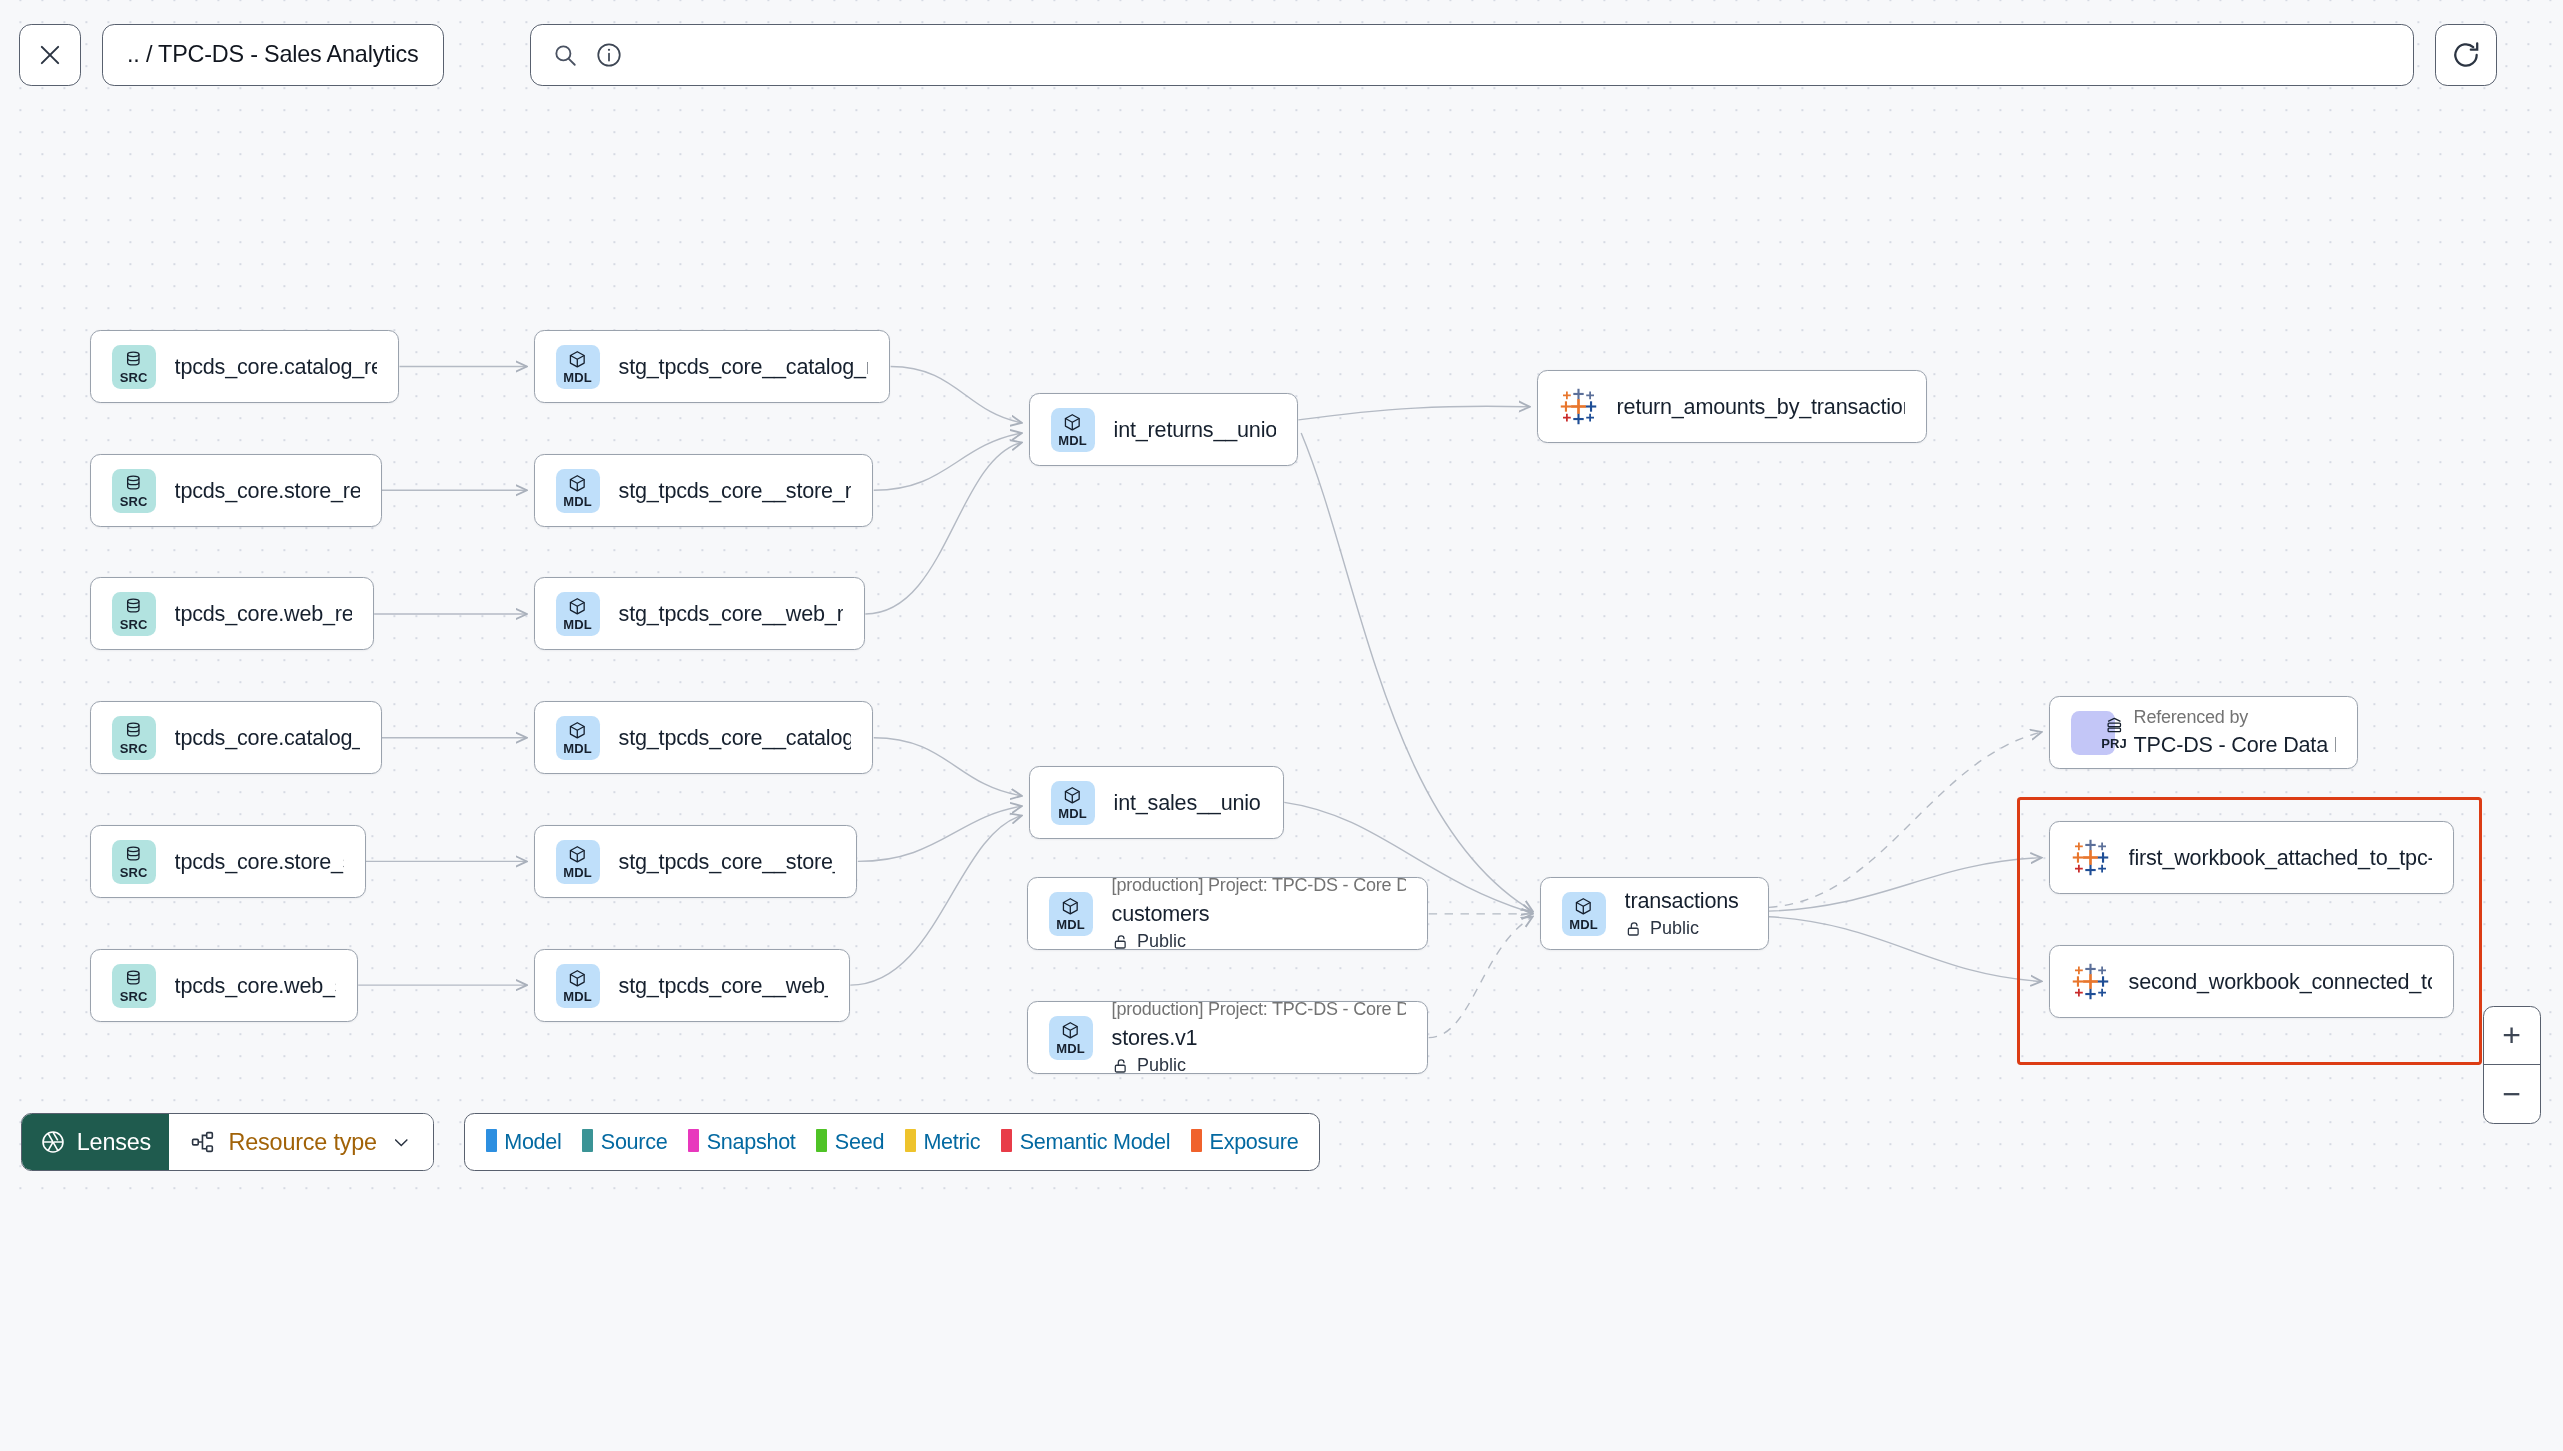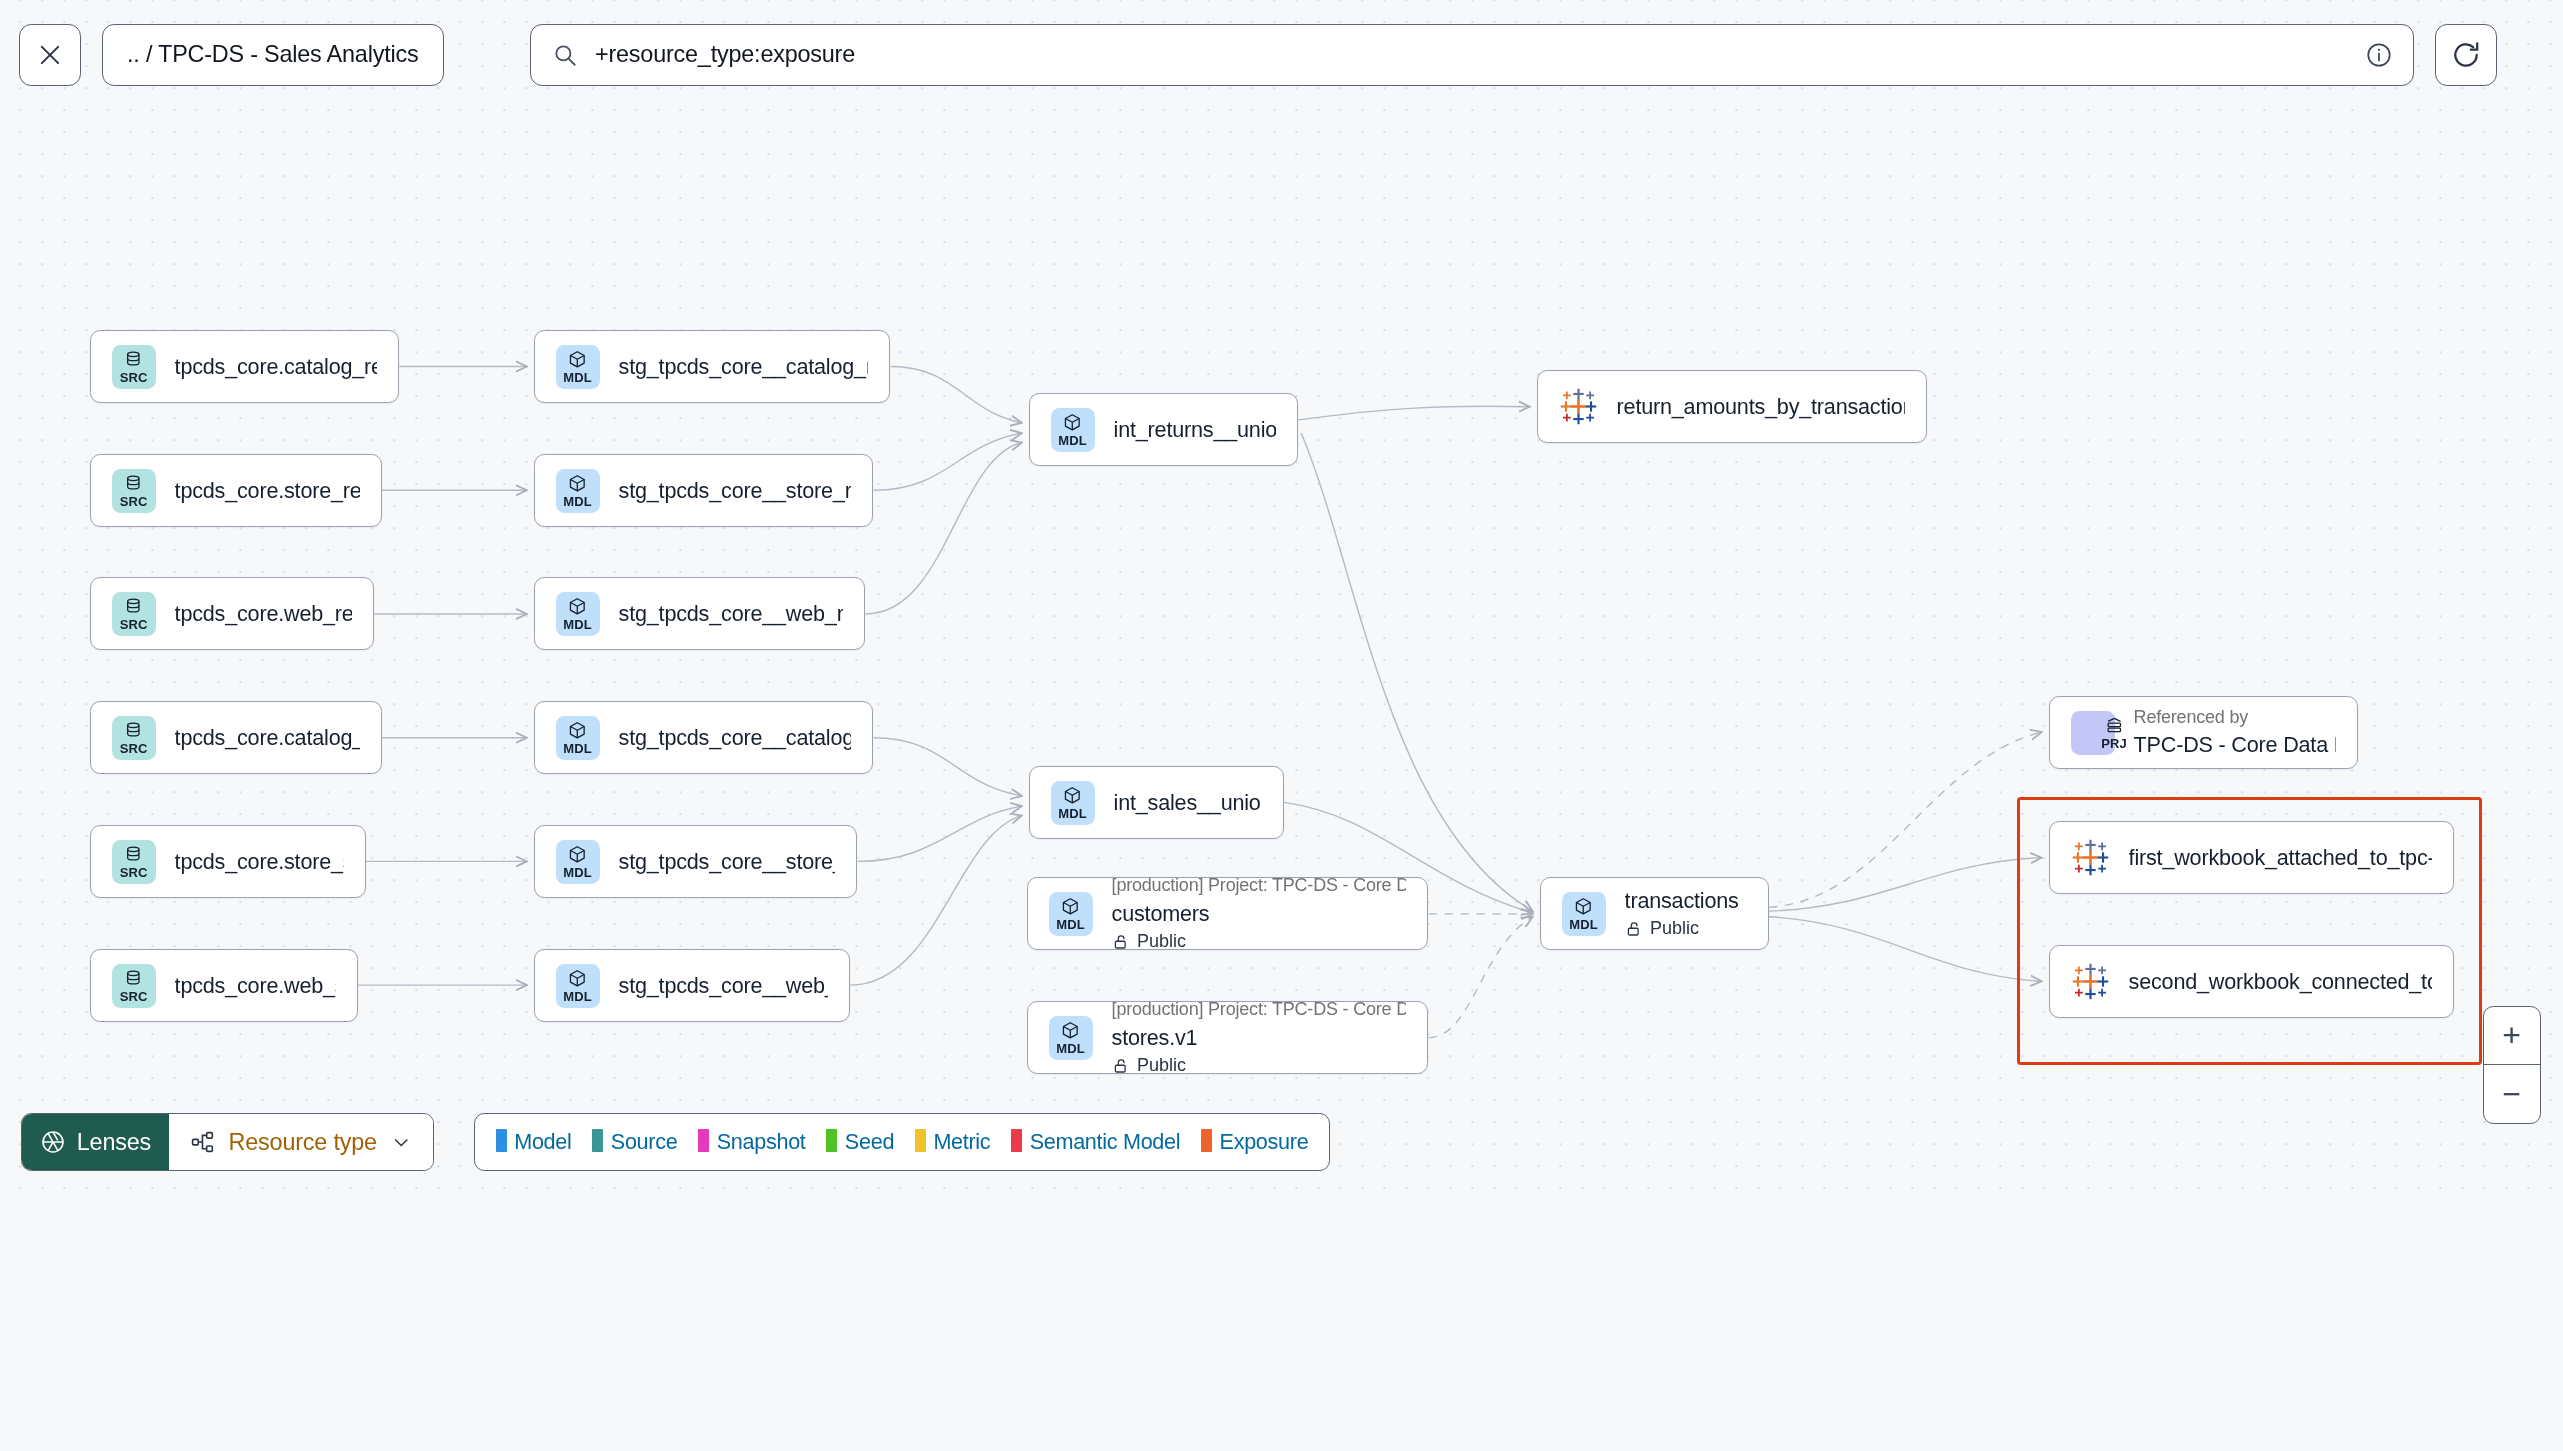--- a/index.html
+++ b/index.html
@@ -204,21 +204,21 @@
   }
   #zoom-in { border-bottom: 1.5px solid #58606e; }
 
   
   #bottombar {
     position: absolute;
     left: 20.6px;
     bottom: 26px;
     display: flex;
     align-items: center;
-    gap: 40px;
+    gap: 30px;
     z-index: 40;
   }
 
   #lens-group {
     display: flex;
     align-items: center;
     height: 58px;
     border-radius: 10.3px;
     overflow: hidden;
     border: 1.3px solid #58606e;
@@ -293,21 +293,20 @@
 
     <div id="breadcrumb" class="tb-btn">
       <span>.. / TPC-DS - Sales Analytics</span>
     </div>
 
     <div id="search-wrap">
       <svg width="26" height="26" viewBox="0 0 24 24" fill="none" stroke="#4a5262" stroke-width="1.7" stroke-linecap="round">
         <circle cx="10.5" cy="10.5" r="6.5"></circle>
           <line x1="15.3" y1="15.3" x2="21" y2="21"></line>
       </svg>
-      <div id="search-value" title="Search lineage">+resource_type:exposure</div>
       <svg id="info-icon" width="28" height="28" viewBox="0 0 24 24" fill="none" stroke="#3d4654" stroke-width="1.5">
         <circle cx="12" cy="12" r="9.2"></circle>
         <line x1="12" y1="10.8" x2="12" y2="16.8" stroke-linecap="round"></line>
         <circle cx="12" cy="7.6" r="0.95" fill="#3d4654" stroke="none"></circle>
       </svg>
     </div>
 
     <div id="refresh-btn" class="tb-btn">
       <svg width="32" height="32" viewBox="0 0 24 24" fill="none" stroke="#2b3442" stroke-width="1.7" stroke-linecap="round">
         <path d="M20 12a8 8 0 1 1-2.6-5.9"></path>

